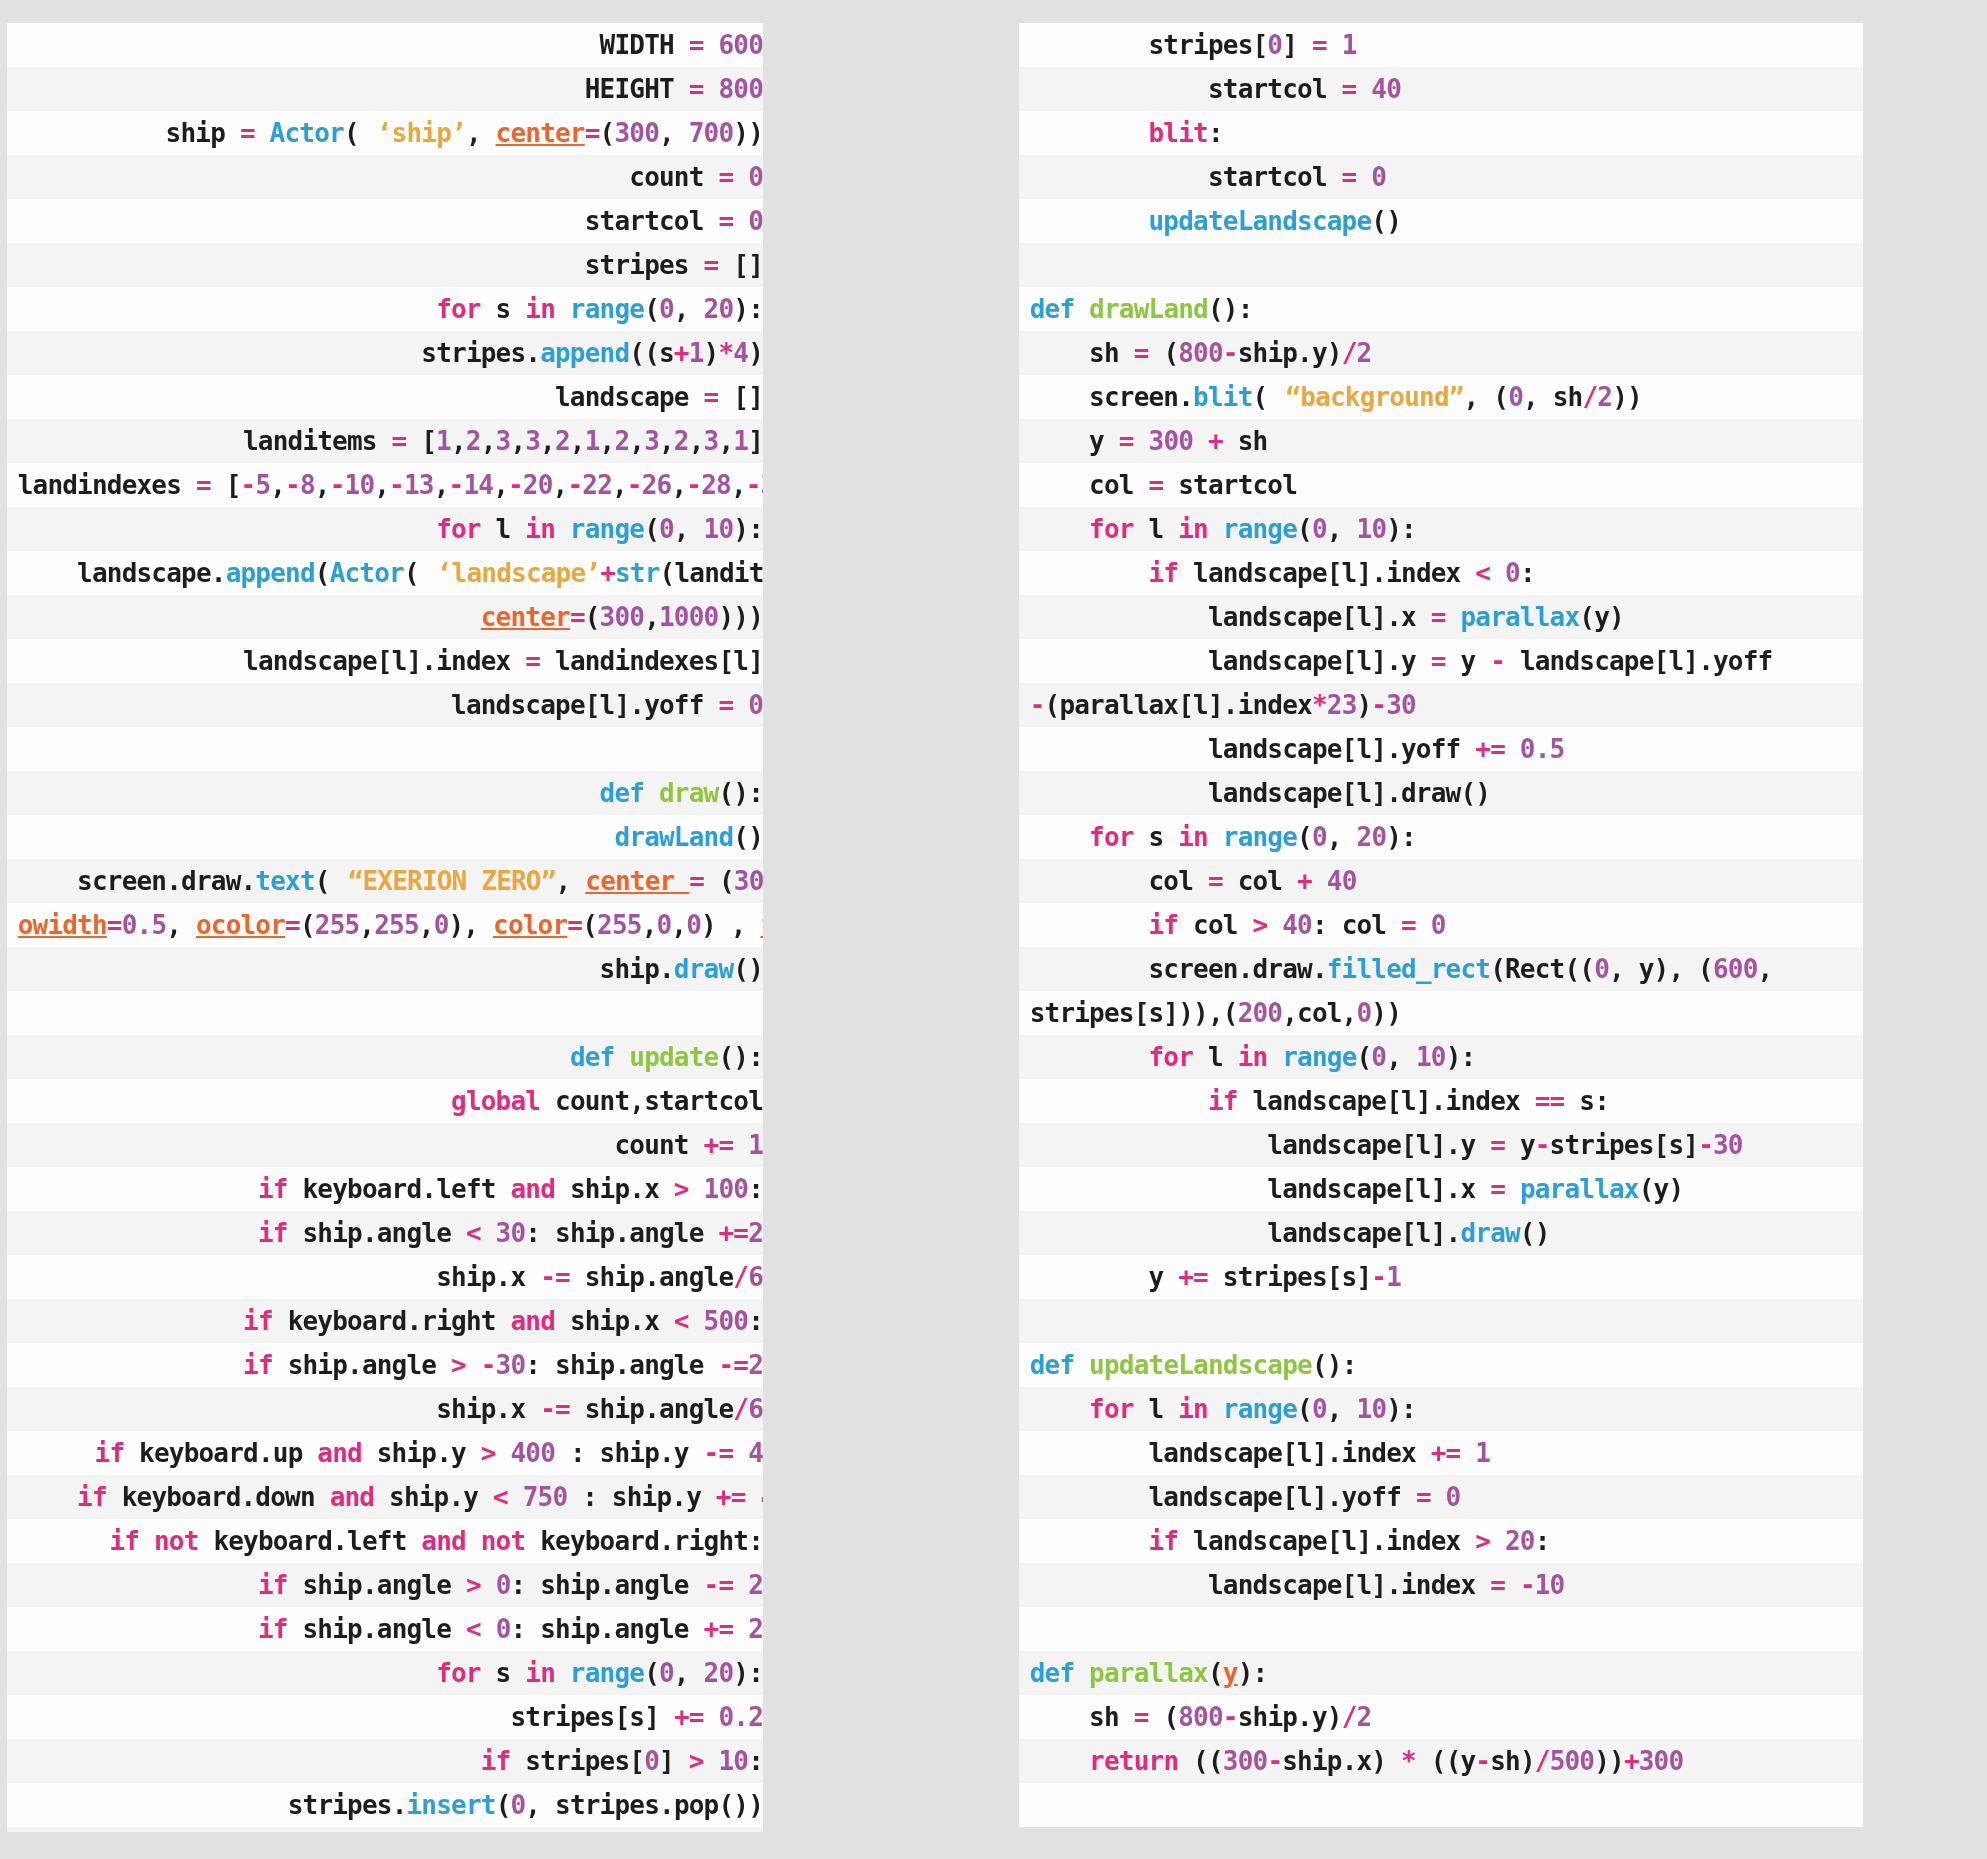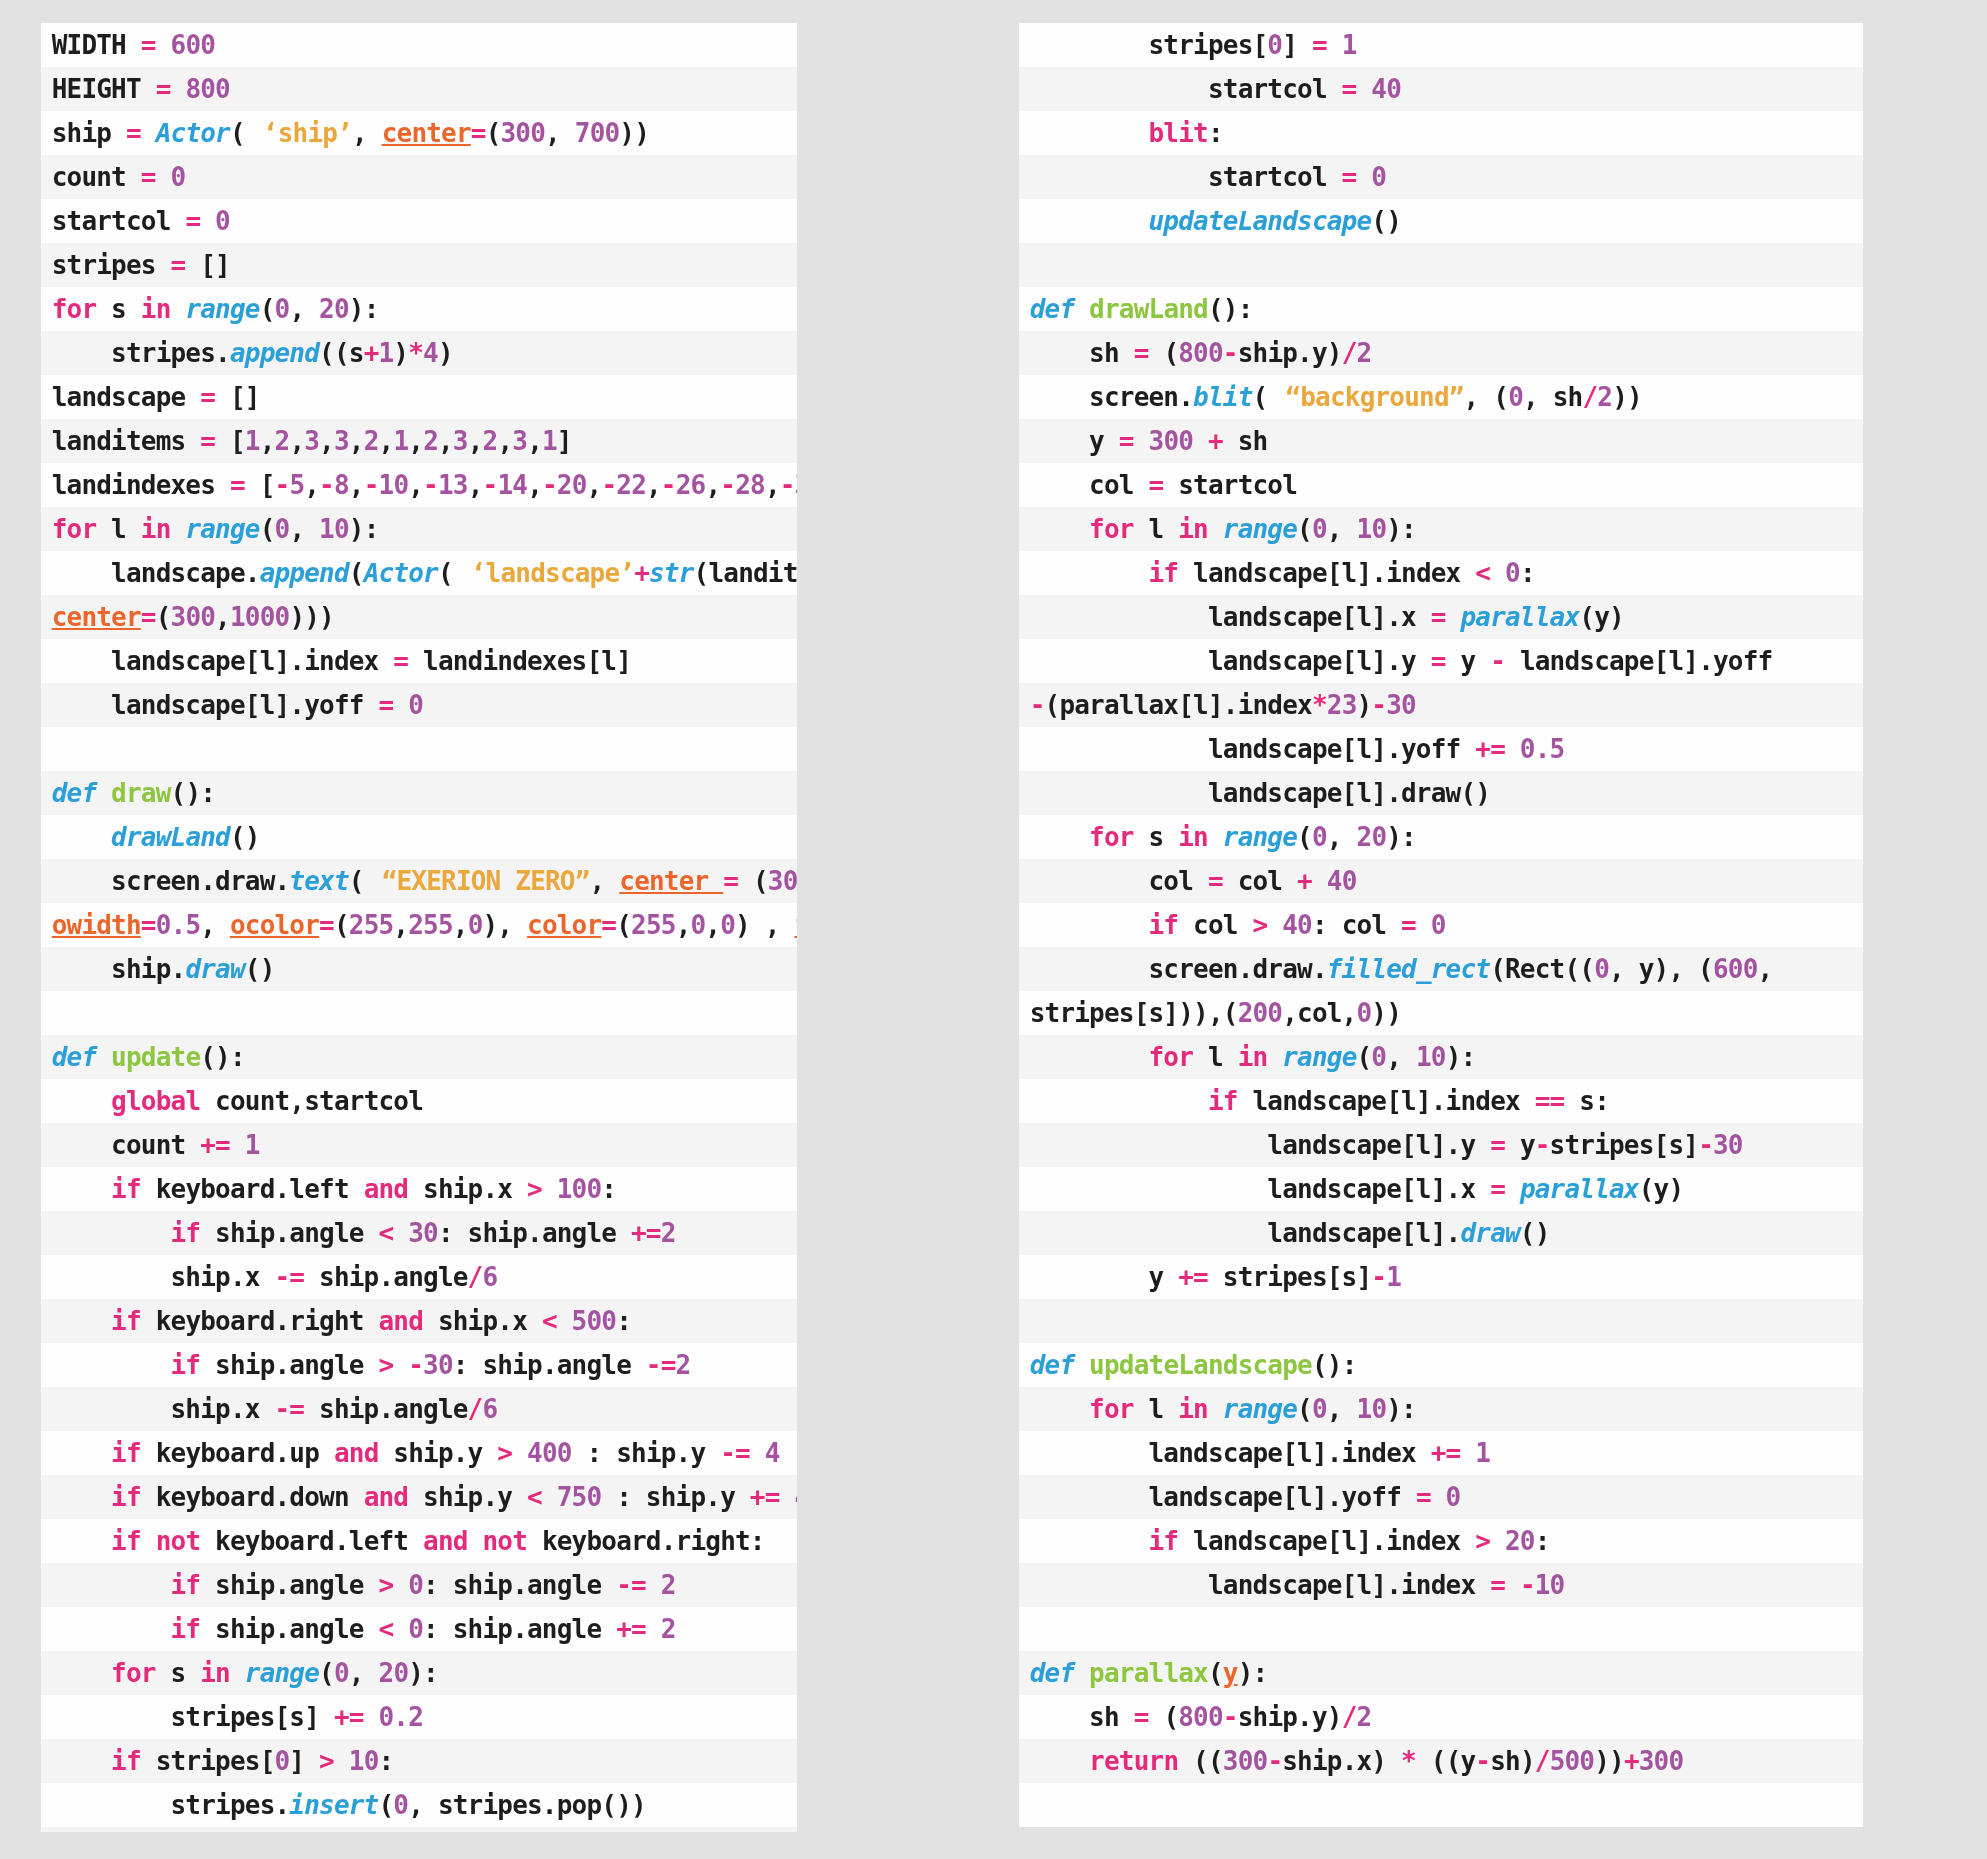--- a/index.html
+++ b/index.html
@@ -7,33 +7,33 @@
     width:1987px;height:1859px;
     background:var(--page_bg,#e1e1e1);
     overflow:hidden;
     font-family:"DejaVu Sans Mono","Liberation Mono",monospace;
   }
   .page{position:relative;width:1987px;height:1859px;}
   .col{
     position:absolute;top:23px;height:1809px;overflow:hidden;
     font-weight:bold;font-size:26px;letter-spacing:-0.8px;
   }
-  .col-left{left:41px;width:756px;}
+  .col-left{left:7px;width:756px;text-align:right;}
   .col-right{left:1019px;width:844px;}
   .line{
     height:44px;line-height:44px;
     padding-left:10.7px;white-space:pre;
     color:var(--plain,#1d1d1d);
   }
   .line:nth-child(odd){background:var(--row_odd,#fdfdfd);}
   .line:nth-child(even){background:var(--row_even,#f4f4f4);}
   .tk-t{color:var(--plain,#1d1d1d);}
   .tk-k{color:var(--keyword,#e42a7d);}
   .tk-n{color:var(--number,#a3539f);}
-  .tk-b{color:var(--builtin,#2b9fd8);font-style:italic;}
+  .tk-b{color:var(--builtin,#2b9fd8);}
   .tk-g{color:var(--defname,#8dc63f);}
   .tk-a{color:var(--kwarg,#ec662b);text-decoration:underline;}
   .tk-s{color:var(--string,#eaa73c);margin-left:18px;}
 </style>
 </head>
 <body>
 
 <div class="page">
   <div class="col col-left" id="col-left">
       <div class="line"><span class="tk-t">WIDTH </span><span class="tk-k">= </span><span class="tk-n">600</span></div>

